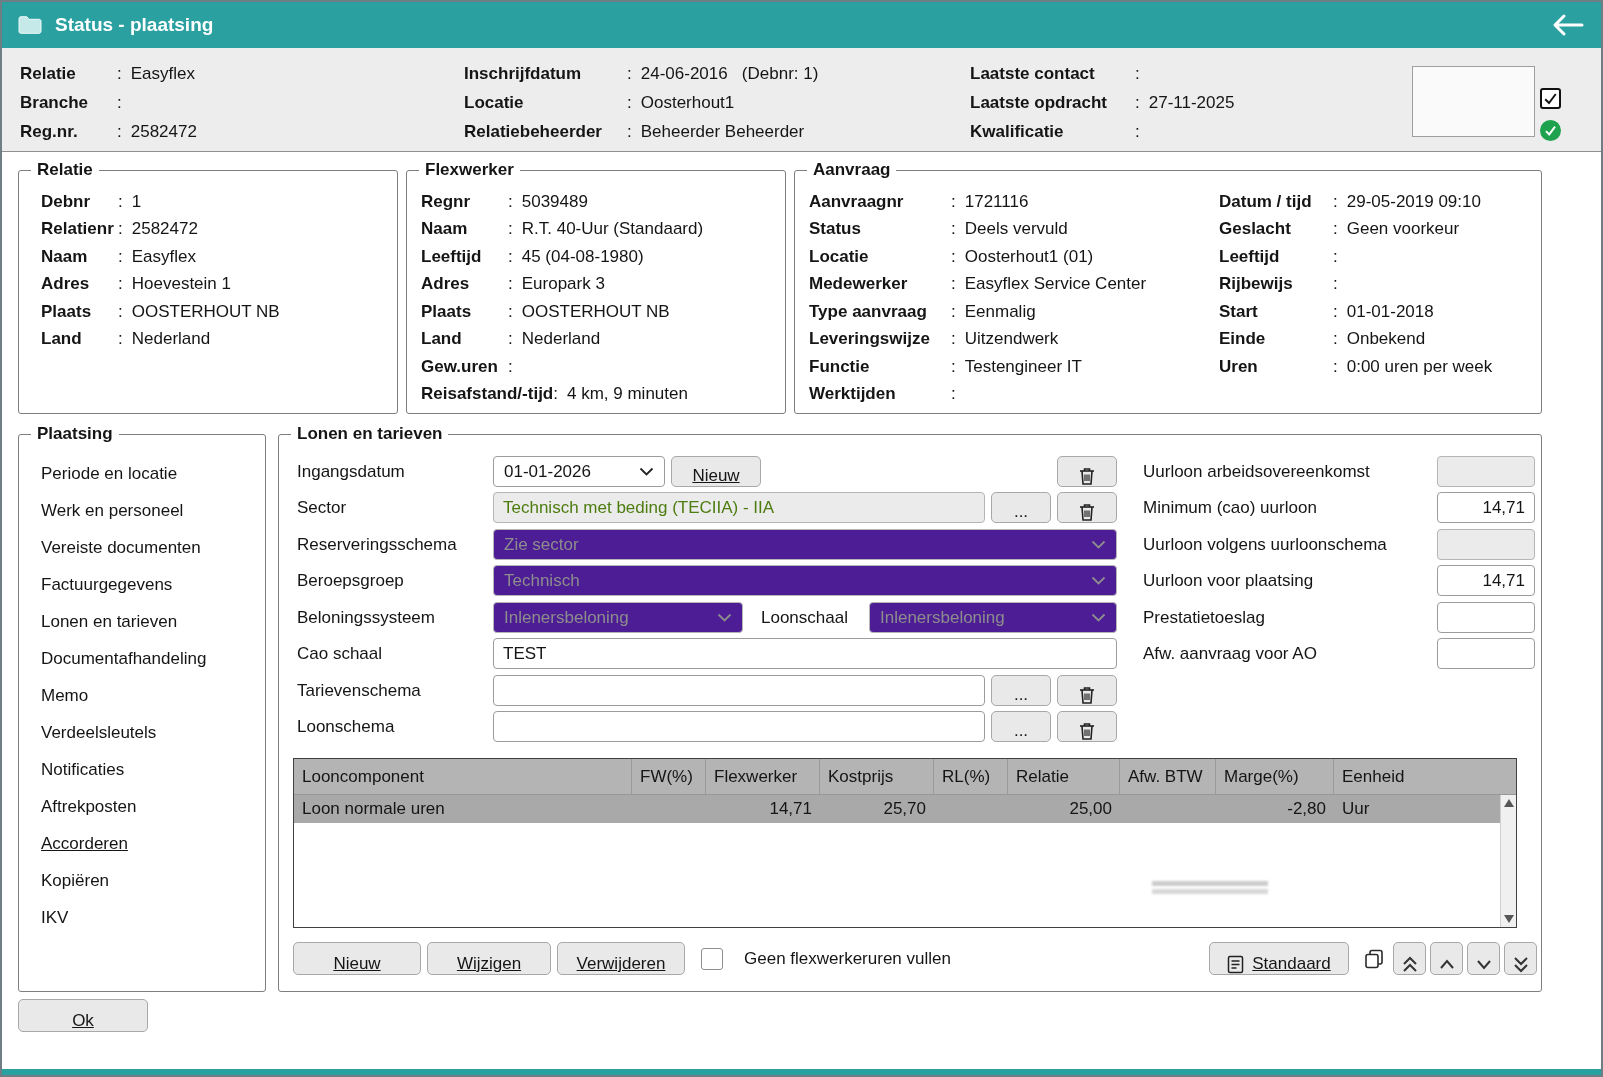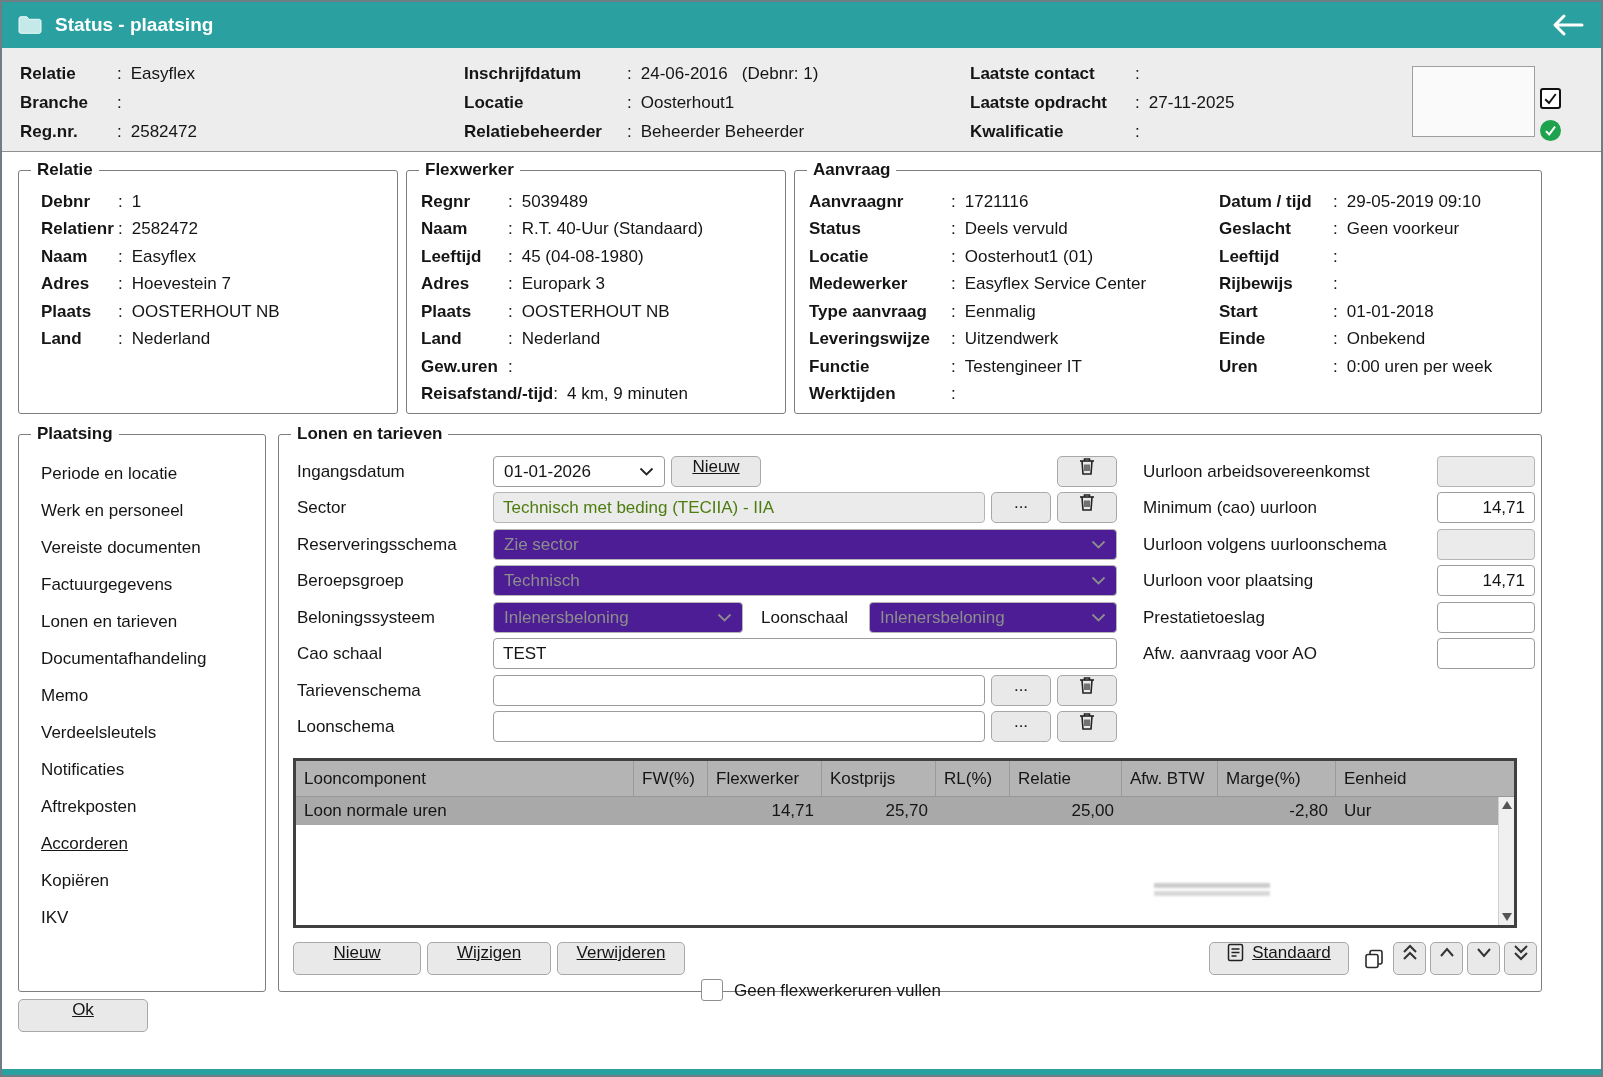--- a/index.html
+++ b/index.html
@@ -53,39 +53,39 @@
   .fs-lonen{left:276px;top:432px;width:1264px;height:558px}
   .flabel{position:absolute;line-height:31px;left:18px}
   .rlabel{position:absolute;line-height:31px;left:864px}
   .ctl{position:absolute;height:31px}
   .r1{top:21px}.r2{top:57px}.r3{top:94px}.r4{top:130px}.r5{top:167px}.r6{top:203px}.r7{top:240px}.r8{top:276px}
   .input{border:1px solid #9c9c9c;border-radius:4px;background:#fff;font-size:17px;padding:0 9px;height:31px;font-family:"Liberation Sans",sans-serif;color:#151515}
   .input:disabled{background:#ebebeb;color:#4d7c0f;border-color:#b5b5b5}
   .num-input{text-align:right}
   .selectbox{border:1px solid #9c9c9c;border-radius:4px;background:#fff;display:flex;align-items:center;justify-content:space-between;padding:0 10px;height:31px;cursor:pointer}
   .selectbox.disabled{background:#4c1d95;color:#8d8d8d;border-color:#b5b5b5;cursor:default}
-  .btn{background:#e9e9e9;border:1px solid #a8a8a8;border-radius:5px;font-size:17px;display:flex;align-items:flex-start;justify-content:center;cursor:pointer;font-family:"Liberation Sans",sans-serif;color:#151515;gap:8px}
-
-  
-  .table{position:absolute;left:14px;top:323px;width:1224px;height:170px;border:3px solid #404040;background:#fff}
+  .btn{background:#e9e9e9;border:1px solid #a8a8a8;border-radius:5px;font-size:17px;display:flex;align-items:flex-end;justify-content:center;cursor:pointer;font-family:"Liberation Sans",sans-serif;color:#151515;gap:8px}
+
+  
+  .table{position:absolute;left:14px;top:323px;width:1224px;height:170px;border:1px solid #404040;background:#fff}
   .tgrid{display:grid;grid-template-columns:338px 74px 114px 114px 74px 112px 96px 118px 1fr}
   .thead{height:36px;background:#b4b4b4;border-bottom:1px solid #979797}
   .th{display:flex;align-items:center;padding:0 8px;border-right:1px solid #9a9a9a;overflow:hidden}
   .th:last-child{border-right:none}
   .tbody{position:absolute;left:0;top:36px;right:16px;bottom:0}
   .trow{height:28px;background:#a9a9a9;cursor:pointer}
   .td{display:flex;align-items:center;padding:0 8px;overflow:hidden}
   .td.num{justify-content:flex-end}
   .vscroll{position:absolute;top:36px;right:0;bottom:0;width:16px;background:#f0f0f0;border-left:1px solid #cfcfcf;display:flex;flex-direction:column;justify-content:space-between;align-items:center;padding:4px 0}
   .tri-up{width:0;height:0;border-left:5px solid transparent;border-right:5px solid transparent;border-bottom:8px solid #555;cursor:pointer}
   .tri-down{width:0;height:0;border-left:5px solid transparent;border-right:5px solid transparent;border-top:8px solid #555;cursor:pointer}
 
   
   .bctl{top:507px;height:33px}
-  .chk-wrap{position:absolute;left:422px;top:533px;height:33px;display:flex;align-items:flex-end;gap:11px}
+  .chk-wrap{position:absolute;left:422px;top:507px;height:33px;display:flex;align-items:center;gap:21px}
   .checkbox{width:22px;height:22px;border:1px solid #8f8f8f;border-radius:3px;background:#fff;cursor:pointer}
   .icon-btn{position:absolute;cursor:pointer;display:flex;align-items:center;justify-content:center}
 
   .ok-btn{position:absolute;left:16px;top:997px;width:130px;height:33px}
   .bottombar{position:absolute;left:0;right:0;bottom:0;height:6px;background:#2ba0a1}
 </style>
 </head>
 <body>
 
 <div class="window">
@@ -183,21 +183,21 @@
           <span>2582472</span>
         </div>
       <div class="kv">
           <span class="k">Naam</span>
           <span class="sep"></span>
           <span>Easyflex</span>
         </div>
       <div class="kv">
           <span class="k">Adres</span>
           <span class="sep"></span>
-          <span>Hoevestein 7</span>
+          <span>Hoevestein 1</span>
         </div>
       <div class="kv">
           <span class="k">Plaats</span>
           <span class="sep"></span>
           <span>OOSTERHOUT NB</span>
         </div>
       <div class="kv">
           <span class="k">Land</span>
           <span class="sep"></span>
           <span>Nederland</span>

